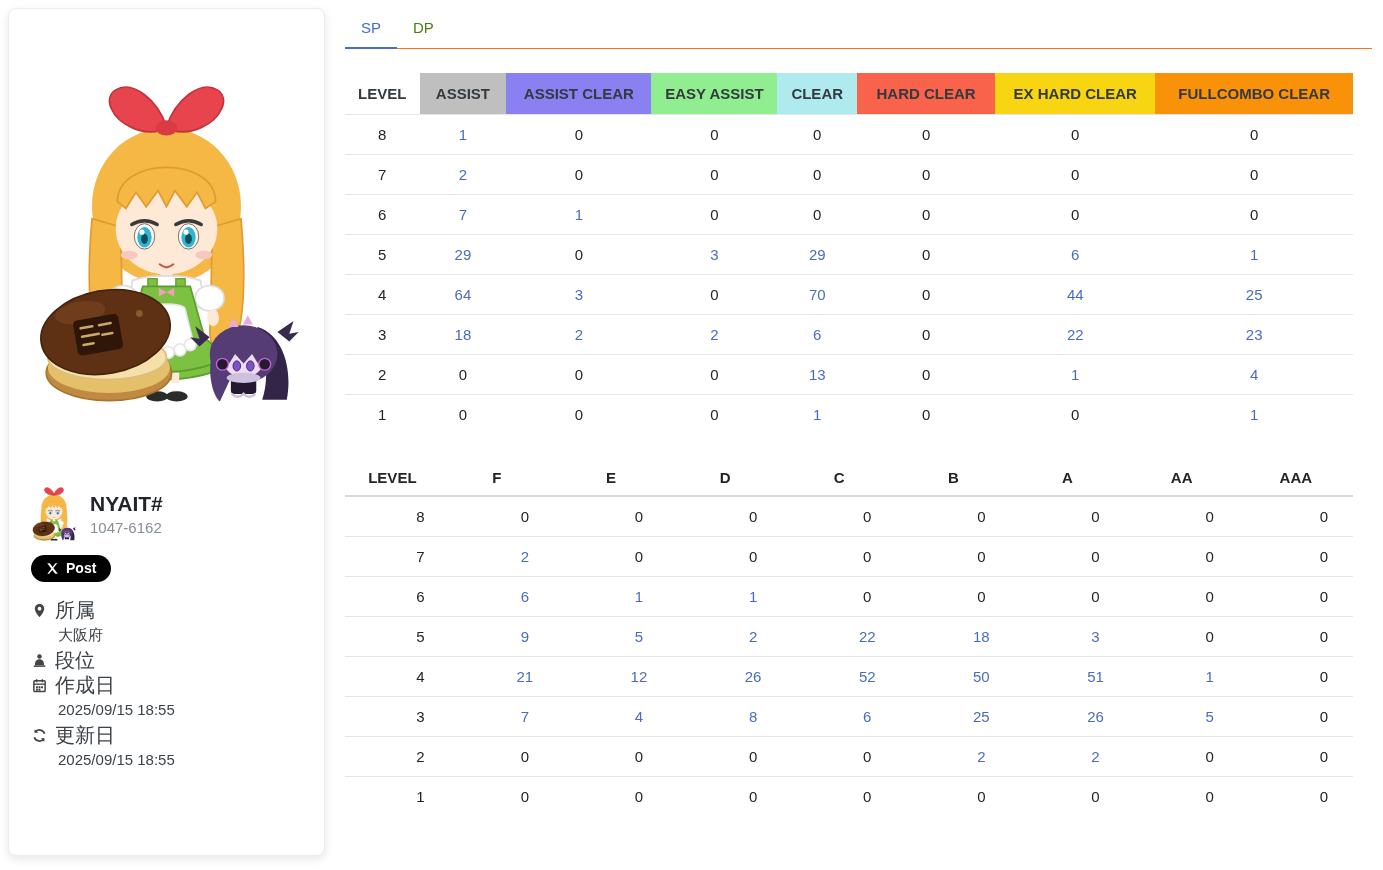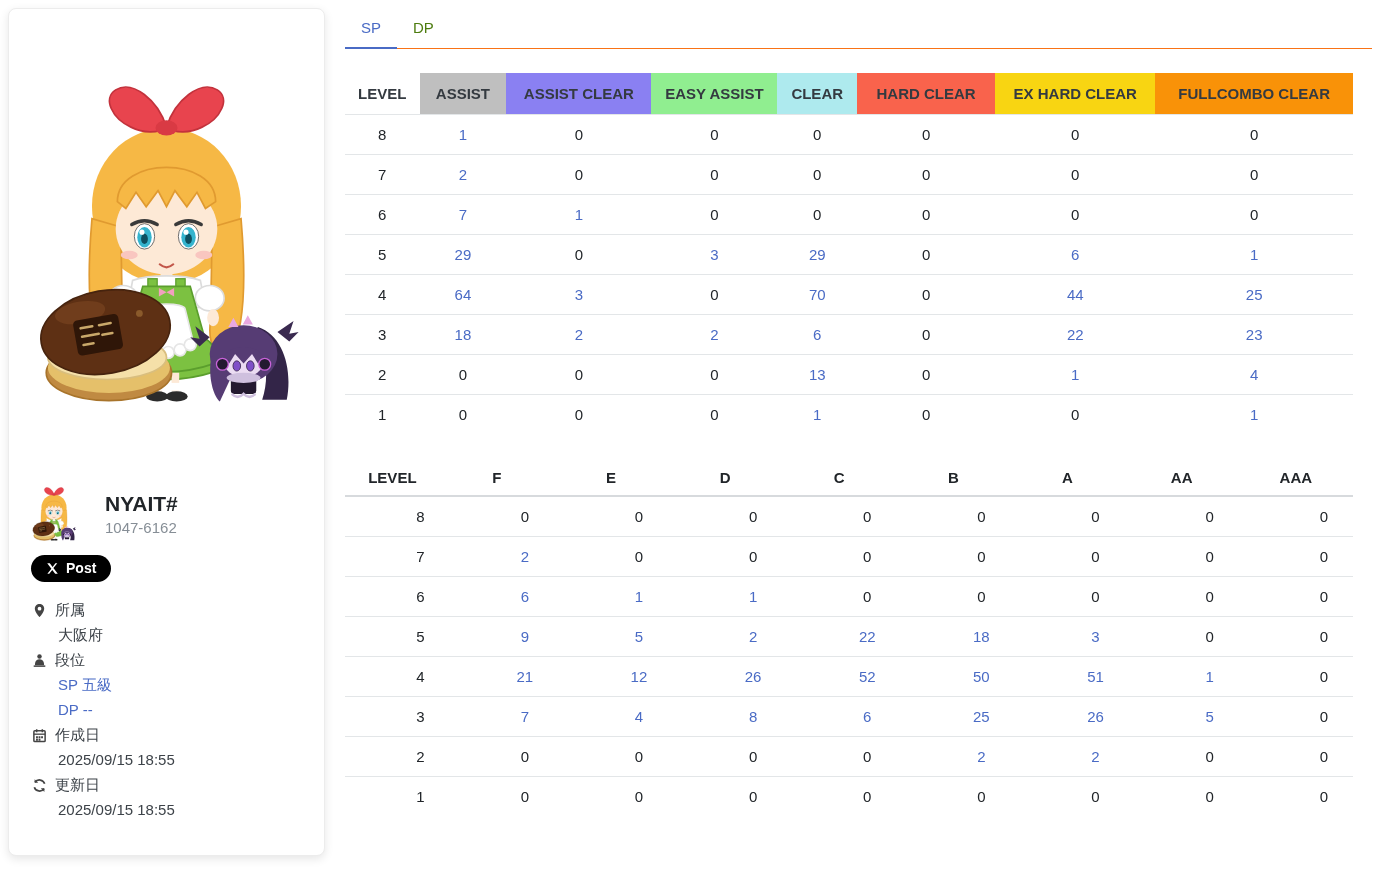--- a/index.html
+++ b/index.html
@@ -4,29 +4,29 @@
 <style>
   html,body{margin:0;padding:0;background:#fff;}
   body{font-family:"Liberation Sans","DejaVu Sans",sans-serif;color:#212529;}
   .page{position:relative;width:1383px;height:870px;background:#fff;overflow:hidden;}
 
   
   .profile-card{position:absolute;left:8px;top:8px;width:317px;height:848px;background:#fff;
     border:1px solid #ececec;border-radius:8px;box-shadow:0 3px 10px rgba(0,0,0,.10);
     box-sizing:border-box;padding:14px 22px;}
   .character-art{height:418px;display:flex;align-items:flex-end;justify-content:center;margin-bottom:46px;}
-  .player-row{display:flex;align-items:center;gap:28px;margin-bottom:12px;}
+  .player-row{display:flex;align-items:center;gap:13px;margin-bottom:12px;}
   .avatar{width:46px;height:54px;overflow:hidden;flex:none;}
   .player-name{font-size:21px;font-weight:bold;color:#212529;line-height:1.15;}
   .player-id{font-size:15px;color:#868e96;margin-top:3px;}
   .post-button{display:inline-flex;align-items:center;gap:7px;background:#000;color:#fff;border:none;
     border-radius:999px;padding:5px 15px 6px;font-weight:bold;font-size:14px;cursor:pointer;
     font-family:inherit;margin:2px 0 16px;}
   .field{margin-bottom:1px;}
-  .field-label{display:flex;align-items:center;gap:8px;color:#3d4349;font-size:15px;line-height:24px;}
+  .field-label{display:flex;align-items:center;gap:8px;color:#3d4349;font-size:20px;line-height:24px;}
   .field-icon{width:16px;height:16px;display:inline-flex;align-items:center;justify-content:center;flex:none;}
   .field-values{padding-left:27px;}
   .field-value{font-size:15px;line-height:25px;color:#3d4349;display:block;text-decoration:none;}
   .field-value.link{color:#4a6bc5;}
 
   
   .main{position:absolute;left:345px;top:0;width:1027px;}
   .tabs{display:flex;border-bottom:1px solid #f97316;margin-top:8px;}
   .tab{padding:11px 16px;font-size:15px;color:#4d7c0f;text-decoration:none;}
   .tab.active{color:#4a6bc5;border-bottom:2px solid #4a6bc5;margin-bottom:-1px;}
@@ -188,24 +188,20 @@
           <div class="field-label">
             <span class="field-icon">
               <svg viewBox="0 0 16 16" width="15" height="15">
                 <circle cx="8" cy="3.6" r="2.4" fill="#444"></circle>
                 <path d="M8 6.6c-2.4 0-4.4 1.7-4.7 4L3.1 13h9.8l-.2-2.4c-.3-2.3-2.3-4-4.7-4z" fill="#444"></path>
                 <path d="M1.8 13.2h12.4v1.6H1.8z" fill="#444"></path>
               </svg>
             </span>
             <span>段位</span>
           </div>
-          <div class="field-values">
-            <a href="#" class="field-value link">SP 五級</a>
-            <a href="#" class="field-value link">DP --</a>
-          </div>
         </div>
         <div class="field">
           <div class="field-label">
             <span class="field-icon">
               <svg viewBox="0 0 16 16" width="15" height="15">
                 <rect x="2" y="3" width="12" height="11.5" rx="1" fill="none" stroke="#444" stroke-width="1.6"></rect>
                 <path d="M2 6.6h12" stroke="#444" stroke-width="1.4"></path>
                 <path d="M5 1.4v3M11 1.4v3" stroke="#444" stroke-width="1.6"></path>
                 <path d="M4.3 8.8h2v2h-2zM7 8.8h2v2H7zM9.7 8.8h2v2h-2zM4.3 11.5h2v2h-2zM7 11.5h2v2H7z" fill="#444"></path>
               </svg>

